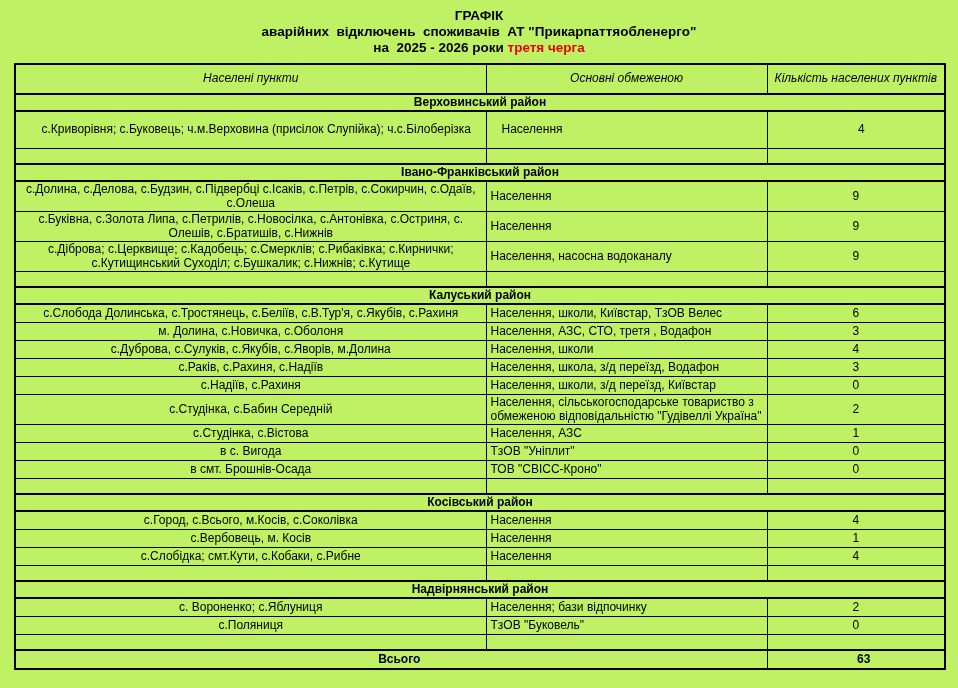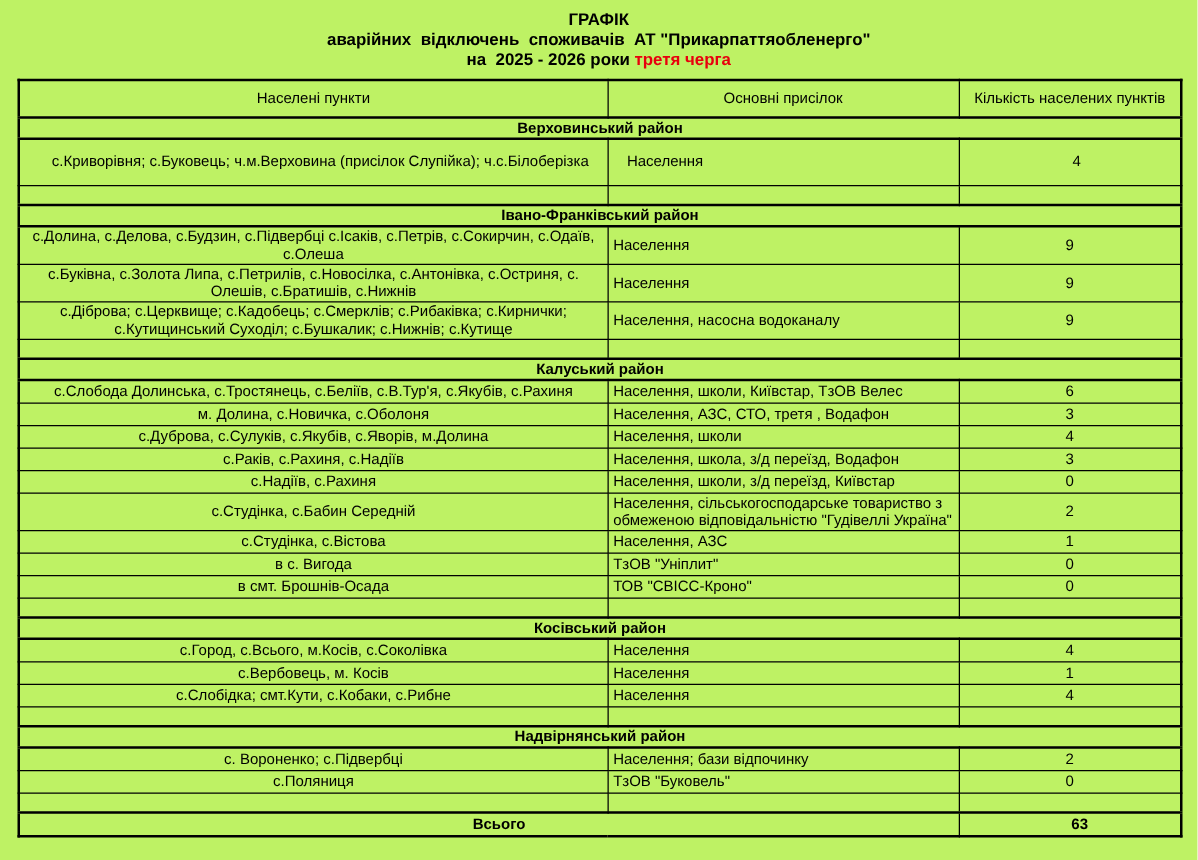--- a/index.html
+++ b/index.html
@@ -41,20 +41,21 @@
     padding: 1px 4px;
     vertical-align: middle;
     overflow: hidden;
     word-wrap: break-word;
   }
   thead th {
     font-weight: normal;
     text-align: center;
     height: 26px;
     border-bottom: 2px solid #000000;
+    font-style: italic;
   }
   tr.section-row td {
     border-top: 2px solid #000000;
     border-bottom: 2px solid #000000;
     font-weight: bold;
     text-align: center;
     height: 15px;
     padding: 0 4px;
     margin-left: 27px;
   }
@@ -85,21 +86,21 @@
 
   <table class="schedule">
     <colgroup>
       <col style="width:471px">
       <col style="width:281px">
       <col style="width:178px">
     </colgroup>
     <thead>
       <tr>
         <th>Населені пункти</th>
-        <th>Основні присілок</th>
+        <th>Основні обмеженою</th>
         <th>Кількість населених пунктів</th>
       </tr>
     </thead>
     <tbody>
 
     <tr class="section-row">
           <td colspan="3">Верховинський район</td>
         </tr>
         <tr class="data-row" data-section="0">
           <td class="c-settle">с.Криворівня; с.Буковець; ч.м.Верховина (присілок Слупійка); ч.с.Білоберізка</td>
@@ -207,21 +208,21 @@
         </tr>
         <tr class="empty-row">
           <td>&nbsp;</td>
           <td>&nbsp;</td>
           <td>&nbsp;</td>
         </tr>
         <tr class="section-row">
           <td colspan="3">Надвірнянський район</td>
         </tr>
         <tr class="data-row" data-section="4">
-          <td class="c-settle">с. Вороненко; с.Підвербці</td>
+          <td class="c-settle">с. Вороненко; с.Яблуниця</td>
           <td class="c-cons">Населення; бази відпочинку</td>
           <td class="c-count">2</td>
         </tr>
         <tr class="data-row" data-section="4">
           <td class="c-settle">с.Поляниця</td>
           <td class="c-cons">ТзОВ "Буковель"</td>
           <td class="c-count">0</td>
         </tr>
         <tr class="empty-row">
           <td>&nbsp;</td>

